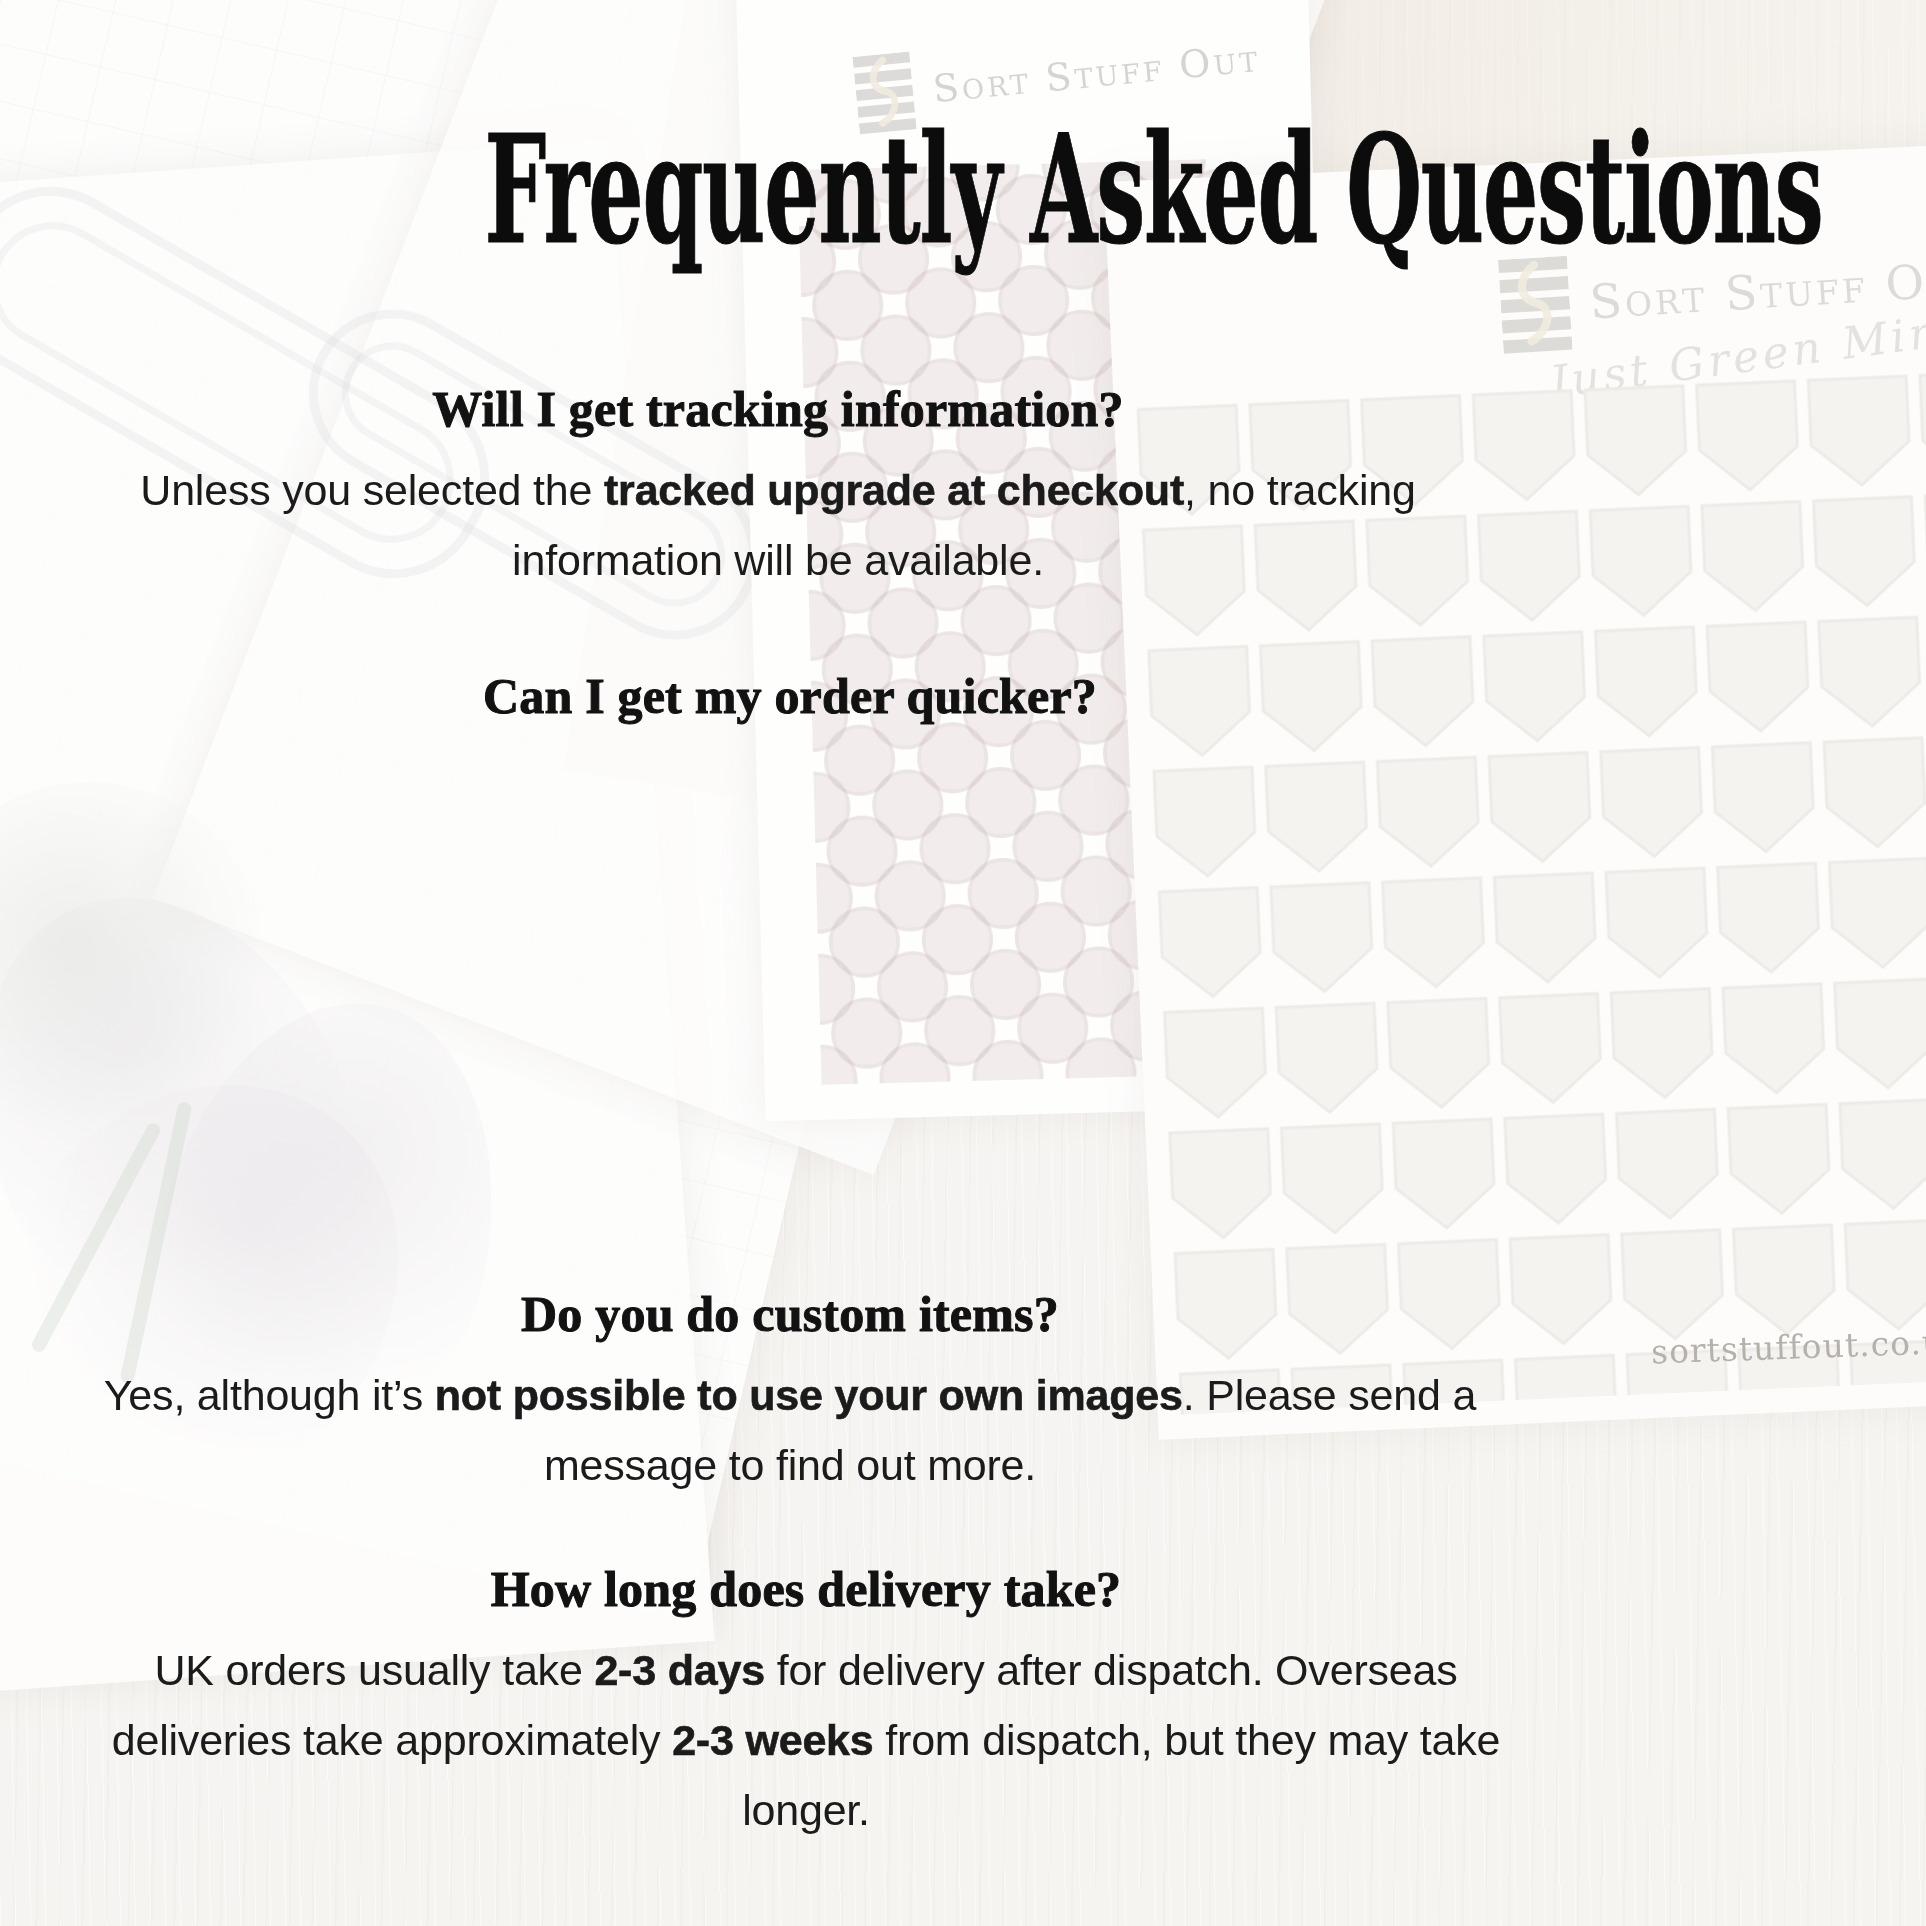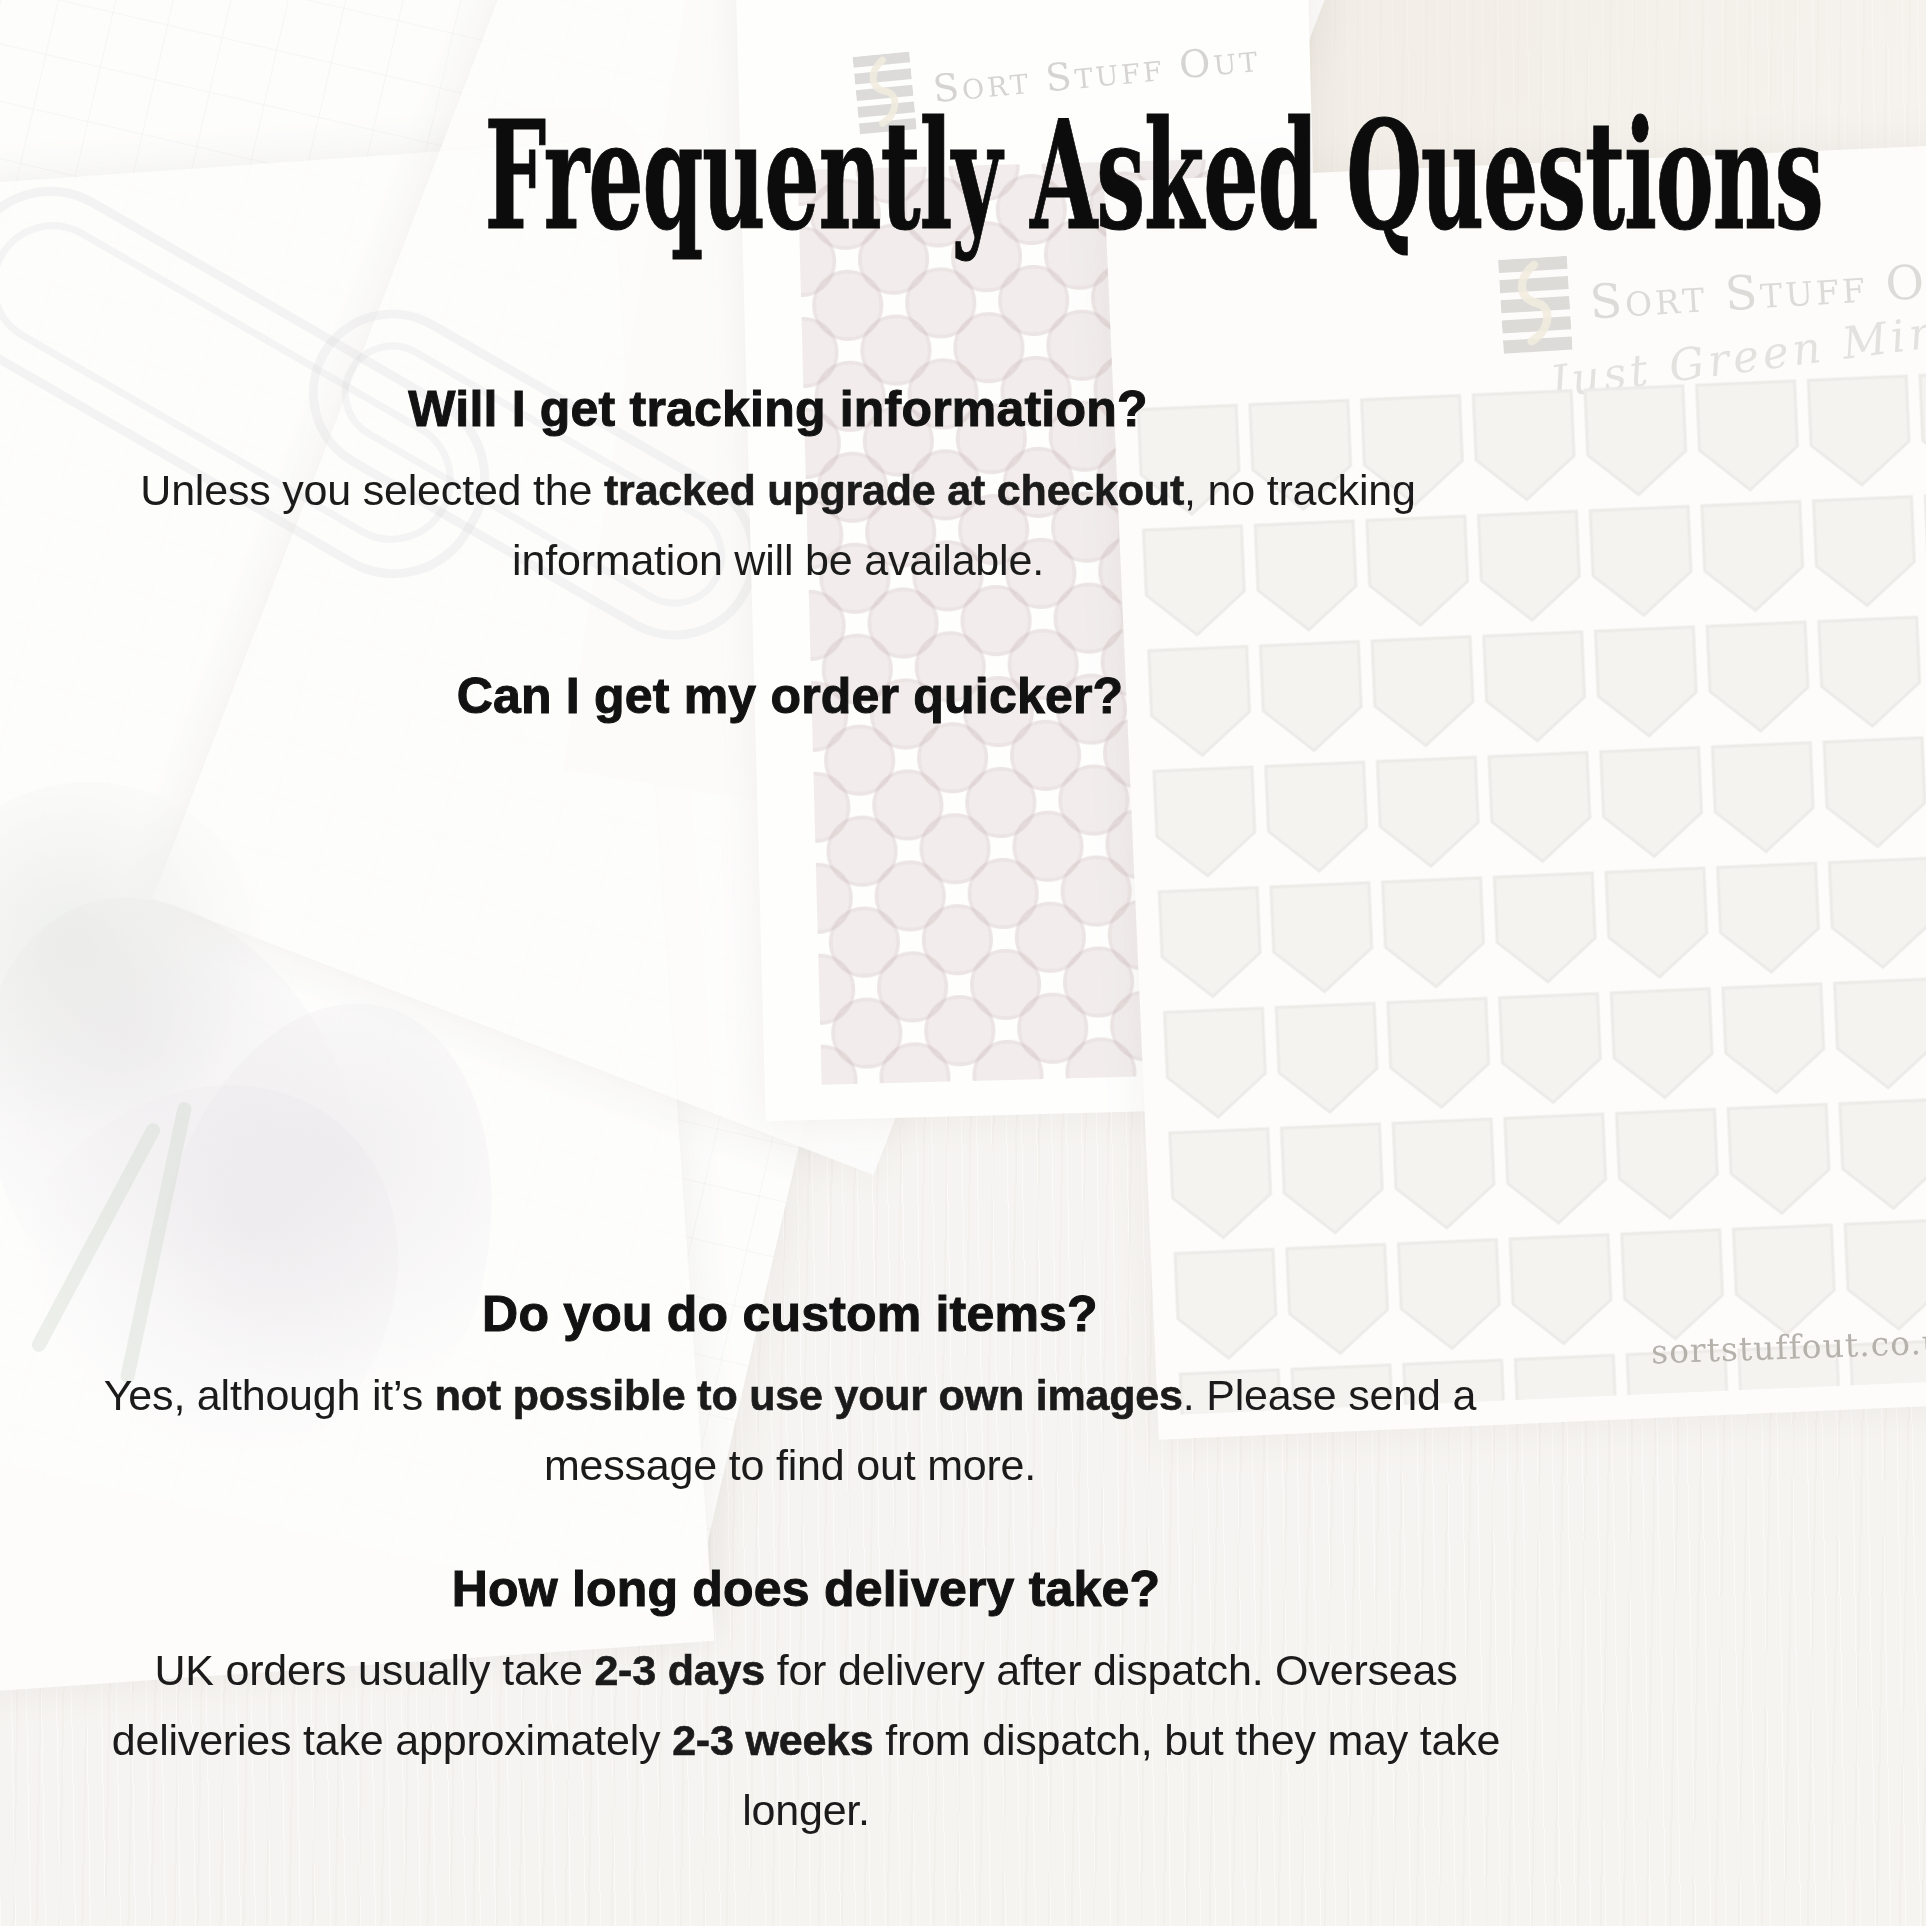--- a/index.html
+++ b/index.html
@@ -66,30 +66,30 @@
   .flags-logo .logo-text{font-size:47px;color:rgba(150,145,138,.55);}
   .script-caption{position:absolute;top:176px;left:436px;transform:rotate(-5deg);
     font-family:"DejaVu Serif","Liberation Serif",serif;font-style:italic;
     font-size:44px;color:rgba(168,162,153,.50);letter-spacing:4px;white-space:nowrap;}
   .veil{position:absolute;inset:0;background:rgba(255,255,255,.42);}
   .watermark{position:absolute;left:1651px;top:1327px;transform:rotate(-2deg);
     font-family:"DejaVu Serif","Liberation Serif",serif;font-size:33px;
     color:#b5b1ab;letter-spacing:1px;z-index:6;}
   
   .content{position:absolute;inset:0;z-index:20;}
-  .title-wrap{position:absolute;top:81px;left:0;width:1556px;text-align:left;}
+  .title-wrap{position:absolute;top:95px;left:0;width:1556px;text-align:left;}
   .title-wrap h1{
     display:inline-block;margin:0;white-space:nowrap;
     font-family:"DejaVu Serif","Liberation Serif",serif;
     font-weight:700;font-size:150px;line-height:188px;letter-spacing:-2px;
     color:#0c0c0c;transform:scaleX(.58);transform-origin:50% 50%;
     -webkit-text-stroke:1px #0c0c0c;}
   .sec{position:absolute;left:0;width:1556px;text-align:center;color:#161616;}
   .sec h2{margin:0 0 16px;font-size:50px;line-height:59px;font-weight:700;
-    letter-spacing:0.2px;color:#121212;-webkit-text-stroke:1px #121212;}
+    letter-spacing:0.2px;color:#121212;font-family:Liberation Serif, serif;-webkit-text-stroke:1px #121212;}
   .sec p{margin:0;font-size:43px;line-height:70px;letter-spacing:-0.2px;
     color:#1b1b1b;white-space:pre-line;}
   .sec p .b{font-weight:700;-webkit-text-stroke:0.6px currentColor;}
   .s0{top:380px;} .s1{top:667px;margin-left:12px;} .s2{top:1004px;} .s3{top:1285px;padding-left:12px;} .s4{top:1560px;margin-left:28px;}
 </style>
 </head>
 <body>
 
 <div id="canvas">
 

